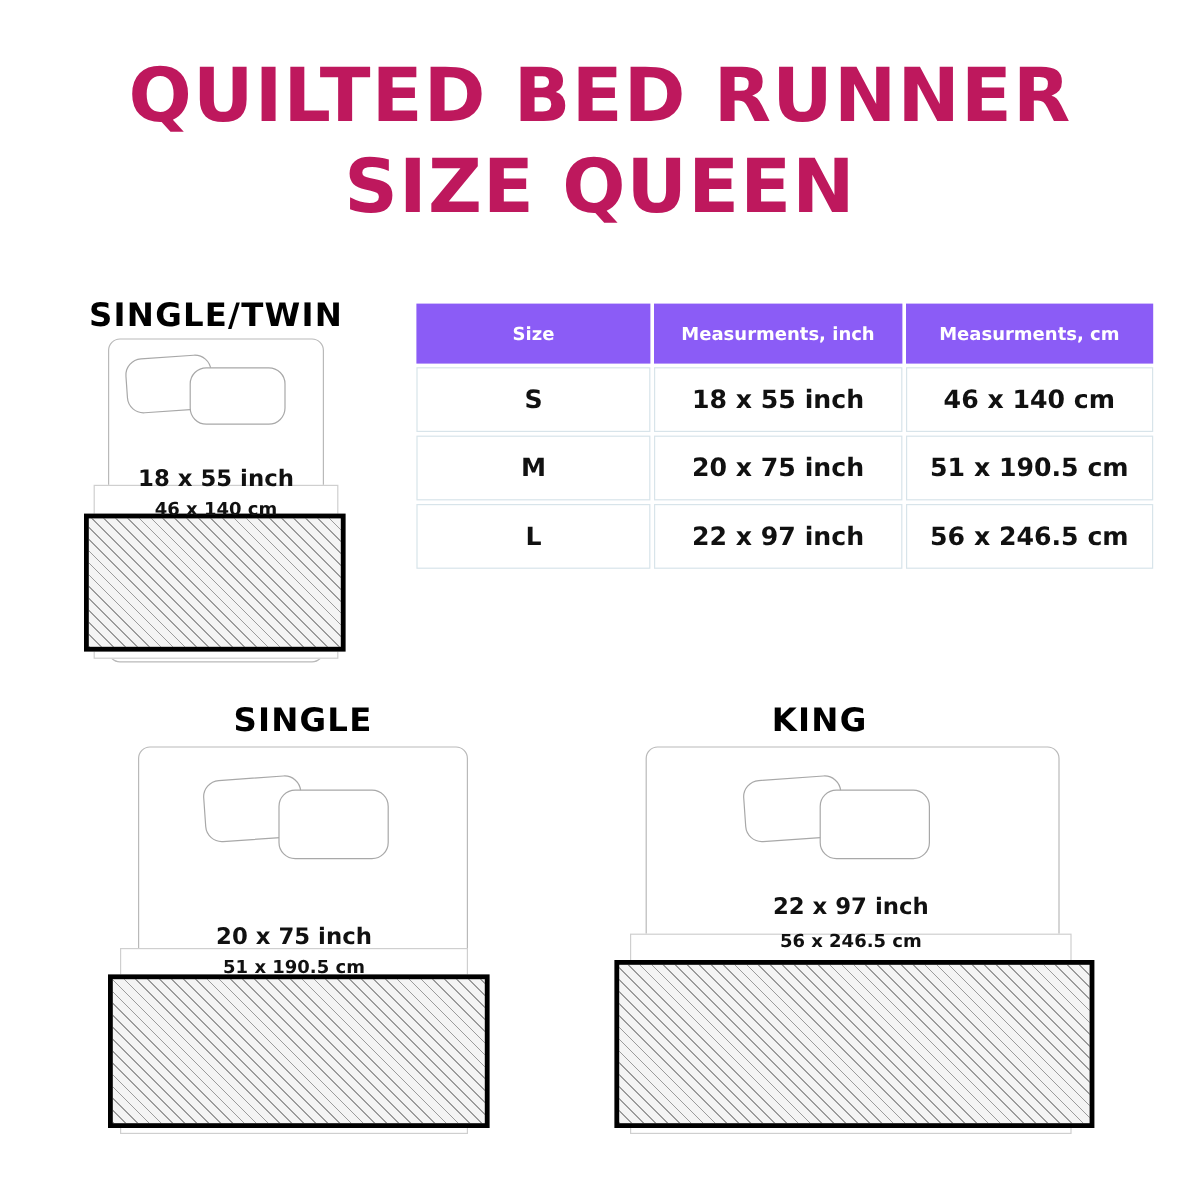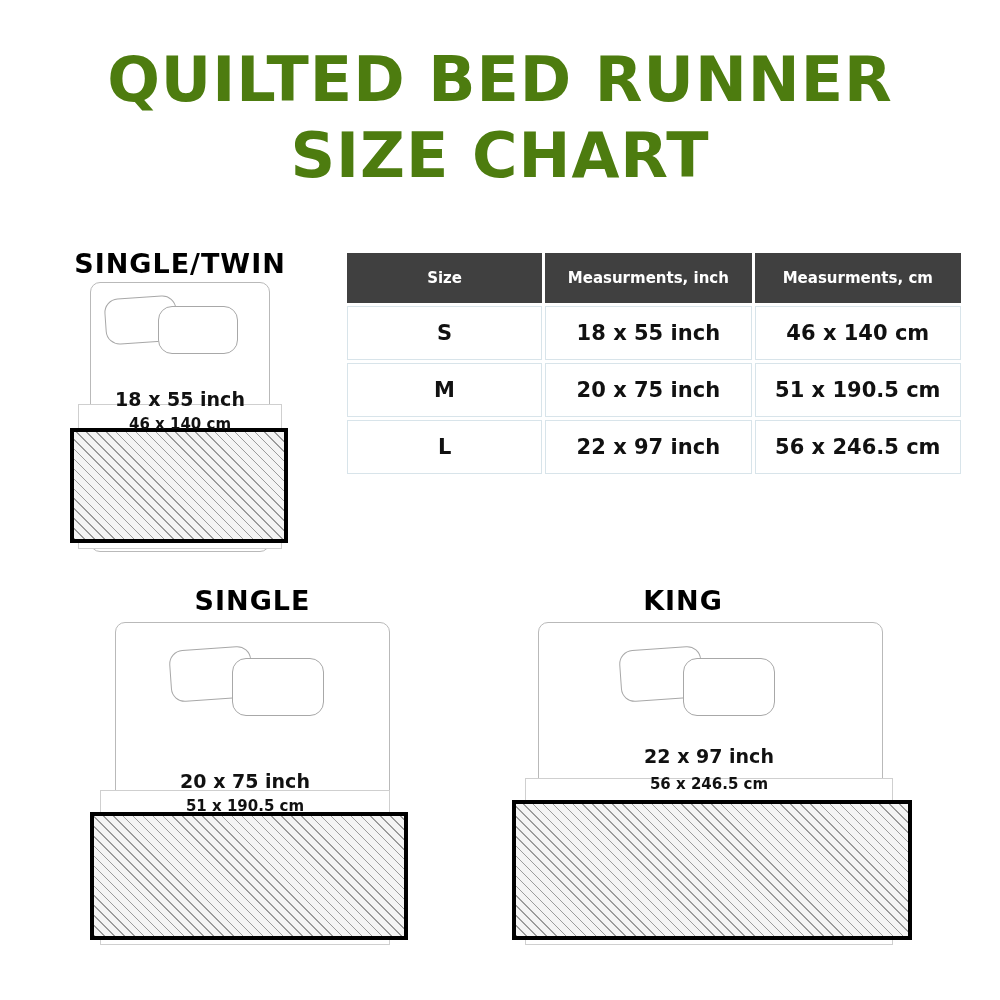--- a/index.html
+++ b/index.html
@@ -22,34 +22,34 @@
     top: 42px;
     left: 0;
     width: 1000px;
     text-align: center;
   }
   .title-line {
     font-weight: bold;
     font-size: 62px;
     line-height: 76px;
     letter-spacing: 1px;
-    color: #4d7c0f;
+    color: #be185d;
   }
 
   
   .size-table {
     position: absolute;
     left: 344px;
     top: 250px;
     width: 620px;
     border-collapse: separate;
     border-spacing: 3px;
   }
   .size-table th {
-    background: #404040;
+    background: #8b5cf6;
     color: #ffffff;
     font-size: 15px;
     font-weight: bold;
     padding: 16px 4px;
     text-align: center;
     border: none;
   }
   .size-table td {
     background: #ffffff;
     border: 1px solid #d8e4ea;
@@ -123,21 +123,21 @@
     color: #111111;
     text-align: center;
     white-space: nowrap;
   }
 </style>
 </head>
 <body>
 
 <div class="title-block">
   <div class="title-line">QUILTED BED RUNNER</div>
-  <div class="title-line">SIZE CHART</div>
+  <div class="title-line">SIZE QUEEN</div>
 </div>
 
 <table class="size-table">
   <thead>
     <tr>
       <th class="col-size">Size</th>
       <th class="col-in">Measurments, inch</th>
       <th class="col-cm">Measurments, cm</th>
     </tr>
   </thead>

